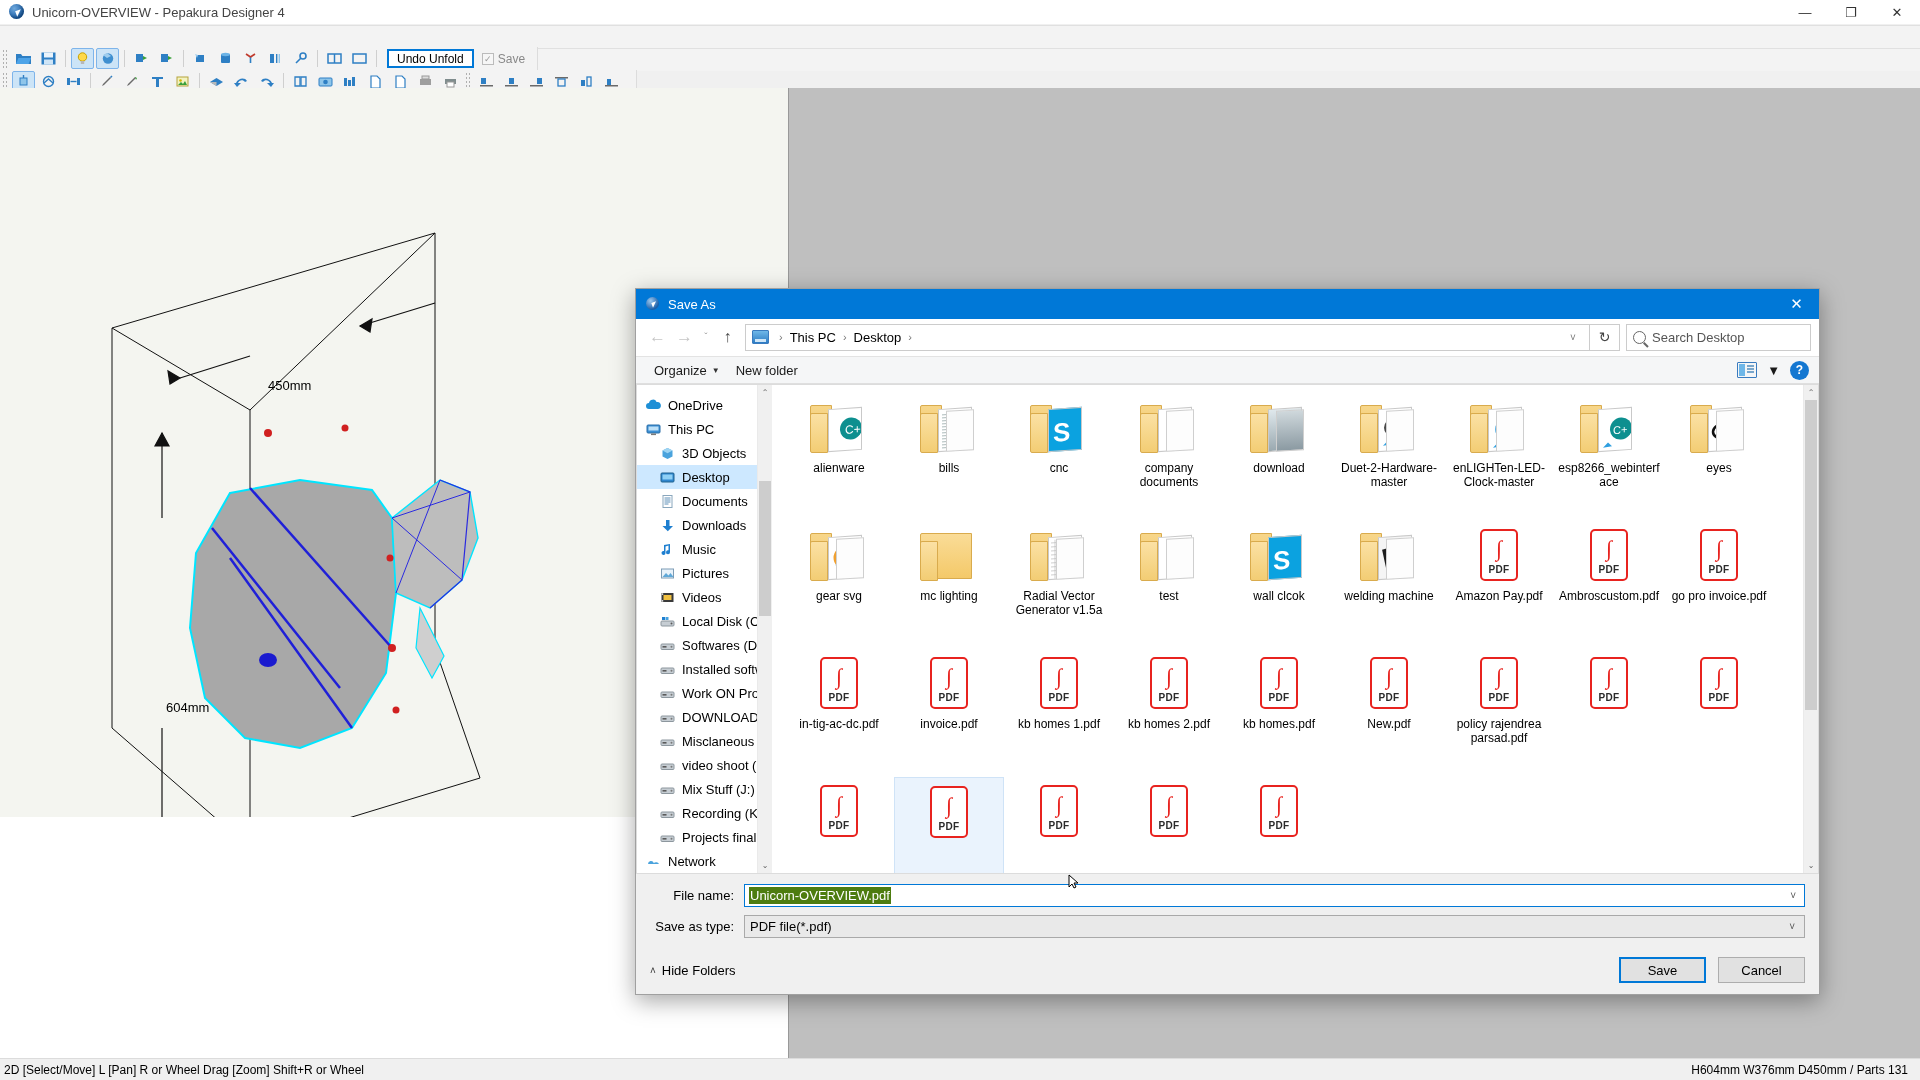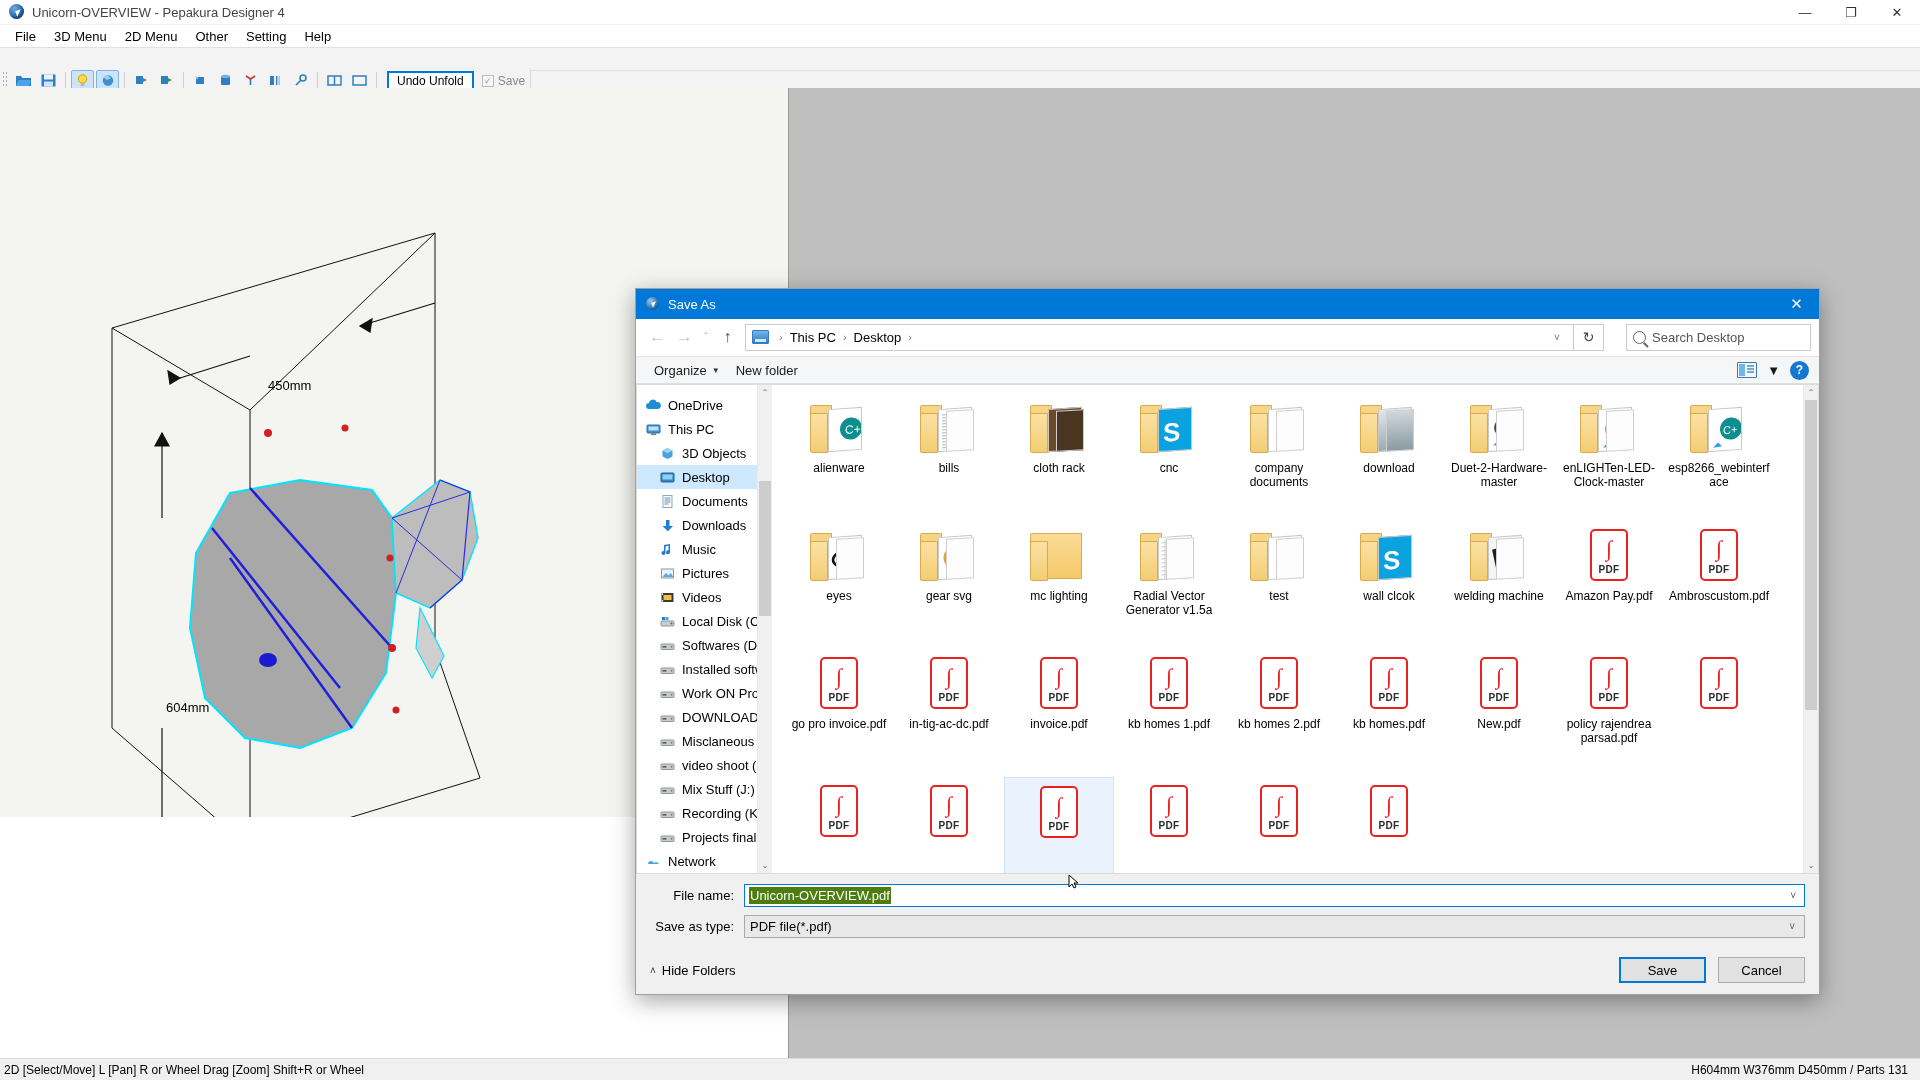--- a/index.html
+++ b/index.html
@@ -49,21 +49,21 @@
   .tb-btn.on { background:#cce4f7; border-color:#7eb4ea; }
   .tb-sep { width:1px; height:17px; background:#cfcfcf; margin:0 4px; }
   .tb-text {
     border:2px solid #0078d7; background:#fff; font-size:12px;
     padding:1px 8px; margin-left:6px; height:19px; line-height:15px;
   }
   .tb-check { display:flex; align-items:center; gap:4px; margin-left:8px; font-size:12px; color:#888; }
   .tb-check .box { width:12px; height:12px; border:1px solid #bbb; background:#f6f6f6;
      display:flex; align-items:center; justify-content:center; font-size:9px; color:#999; }
   .tb-panel { display:flex; align-items:center; background:#f3f3f3; border-right:1px solid #dcdcdc;
-              height:23px; padding-right:5px;margin-top:43px; }
+              height:23px; padding-right:12px;margin-top:43px; }
 
   
   .ico { width:17px; height:15px; position:relative; display:block; }
 
   
   .viewport { position:absolute; left:0; top:88px; right:0; bottom:22px; background:#f4f5f0; }
   .vp-right { position:absolute; left:788px; top:0; right:0; bottom:0; background:#bfbfbf;
               border-left:1px solid #999; }
   .vp-left  { position:absolute; left:0; top:0; width:788px; bottom:0; background:#f4f5f0; }
   .vp-bottomfill { position:absolute; left:0; top:729px; width:788px; bottom:0; background:#fff; }
@@ -100,21 +100,21 @@
   .crumbs { flex:1; height:27px; border:1px solid #cccccc; background:#fff; display:flex;
             align-items:center; padding:0 6px; margin-left:4px; font-size:13px; }
   .crumb-ico { width:17px; height:14px; margin-right:5px; border:1px solid #3a7bbf;
             background:linear-gradient(#6fb7e8,#2d7cc4); border-radius:1px; position:relative; }
   .crumb-ico:after { content:""; position:absolute; left:2px; right:2px; bottom:1px; height:3px; background:#cfe6f8; }
   .crumb { padding:0 2px; color:#000; }
   .crumb-sep { color:#777; padding:0 5px; font-size:11px; }
   .crumb-dd { margin-left:auto; width:20px; text-align:center; color:#777; font-size:10px; }
   .nav-refresh { width:30px; height:27px; border:1px solid #ccc; border-left:none; background:#fff;
       display:flex; align-items:center; justify-content:center; font-size:14px; color:#444; }
-  .searchbox { width:185px; height:27px; border:1px solid #cccccc; background:#fff; margin-left:22px;
+  .searchbox { width:185px; height:27px; border:1px solid #cccccc; background:#fff; margin-left:6px;
       display:flex; align-items:center; padding:0 6px; gap:6px; font-size:13px; color:#555; }
   .searchbox .mag { width:13px; height:13px; border:1.6px solid #666; border-radius:50%; position:relative; }
   .searchbox .mag:after { content:""; position:absolute; right:-4px; bottom:-3px; width:6px; height:1.6px;
       background:#666; transform:rotate(45deg); }
 
   .cmdbar { height:28px; background:#f5f6f7; border-top:1px solid #e3e3e3; border-bottom:1px solid #dfdfdf;
       display:flex; align-items:center; padding:0 10px; flex:none; font-size:13px; color:#1a1a1a; }
   .cmd { padding:2px 8px; display:flex; align-items:center; gap:5px; }
   .cmd .tri { font-size:8px; color:#333; }
   .cmdbar .right { margin-left:auto; display:flex; align-items:center; gap:10px; }
@@ -206,28 +206,20 @@
         <div class="cursor"></div>
     </div>
     <div class="title">Unicorn-OVERVIEW - Pepakura Designer 4</div>
     <div class="win-btns">
       <div class="win-btn">—</div>
       <div class="win-btn">❐</div>
       <div class="win-btn close">✕</div>
     </div>
   </div>
 
-  <div class="menubar">
-    <div class="mi">File</div>
-    <div class="mi">3D Menu</div>
-    <div class="mi">2D Menu</div>
-    <div class="mi">Other</div>
-    <div class="mi">Setting</div>
-    <div class="mi">Help</div>
-  </div>
 
   <div class="toolbar">
     <div class="tb-panel">
       <div class="grip"></div>
       <div class="tb-btn">
         <svg class="ico" viewBox="0 0 17 15">
             <path d="M1 3h5l1.4 2H16v8H1z" fill="#2e7fc4"></path>
             <path d="M1 13l2.4-6H16l-2.4 6z" fill="#4da3e8"></path>
           </svg>
       </div>
@@ -795,31 +787,20 @@
           <path d="M3 5h26M3 8h26M3 11h20M3 14h26M3 17h22M3 20h26M3 23h18M3 26h26M3 29h24M3 32h26M3 35h20M3 38h26"></path>
                     </g>
                   </svg></div>
                 <div class="sheet2"></div>
                 <div class="front"></div>
               </div>
             </div>
             <div class="label">bills</div>
           </div>
 
-        <div class="item">
-            <div class="thumb">
-              <div class="folder">
-                <div class="back"></div>
-                <div class="sheet" style="background:#6b4a2a"></div>
-                <div class="sheet2" style="background:#4a3520"></div>
-                <div class="front"></div>
-              </div>
-            </div>
-            <div class="label">cloth rack</div>
-          </div>
 
         <div class="item">
             <div class="thumb">
               <div class="folder">
                 <div class="back"></div>
                 <div class="sheet" style="background:#0ba2e0"><svg viewBox="0 0 34 43" width="34" height="43">
                     <text x="4" y="32" font-size="26" fill="#fff" font-family="Liberation Sans" font-weight="bold">S</text>
                   </svg></div>
                 <div class="front"></div>
               </div>

